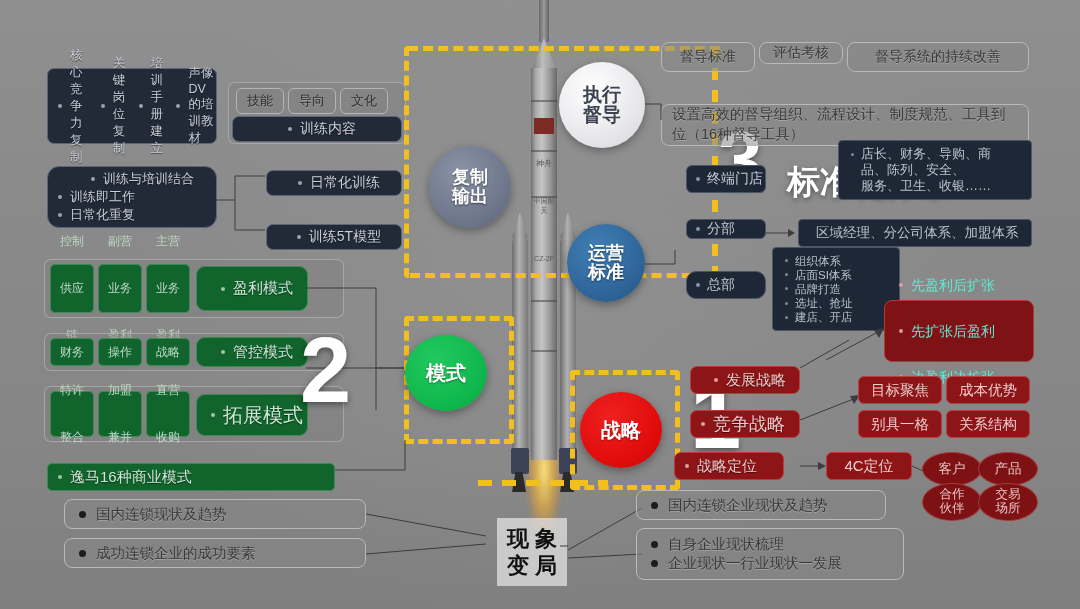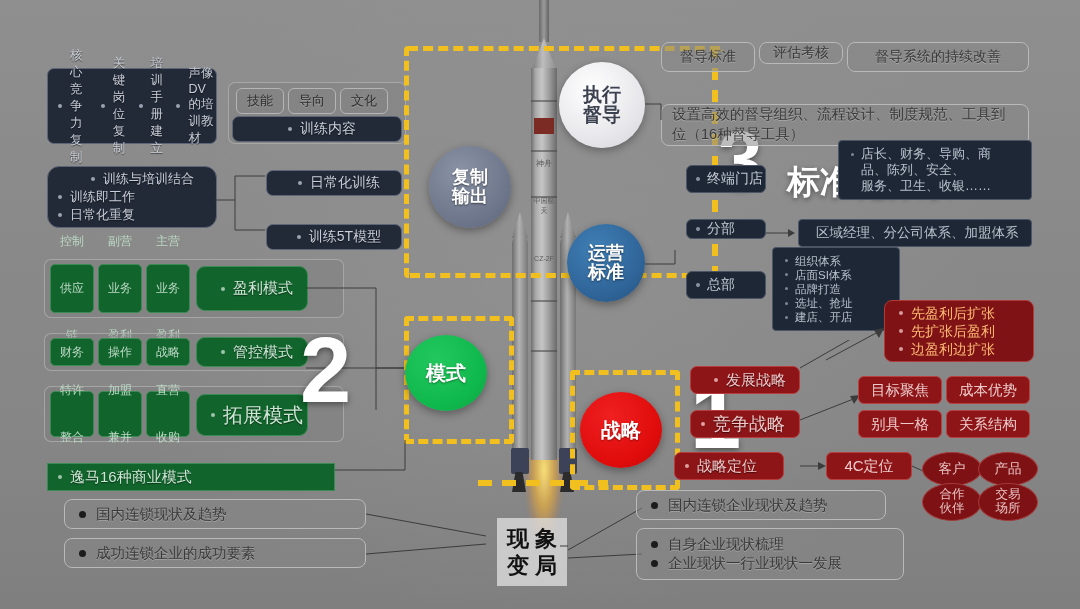--- a/index.html
+++ b/index.html
@@ -68,21 +68,21 @@
   }
   .darkblue .bul{width:4px;height:4px;border-radius:50%;background:#8a93a2;margin:0 7px 0 9px;flex:none;}
   .listbox{
     background:#1d2735;border:1px solid #4a5566;border-radius:4px;
     color:#b9c1cd;padding:4px 6px;display:flex;flex-direction:column;justify-content:center;
   }
   .listbox .li{display:flex;align-items:center;line-height:1.22;}
   .listbox .li .bul{width:3px;height:3px;border-radius:50%;background:#7f8796;margin:0 7px 0 6px;flex:none;}
   .redlist{
     background:#7f1215;border:1px solid #b03a3a;border-radius:8px;
-    color:#fdba74;padding:5px 4px;display:flex;flex-direction:column;justify-content:center;
+    color:#5eead4;padding:5px 4px;display:flex;flex-direction:column;justify-content:center;gap:28px;
   }
   .redlist .li{display:flex;align-items:center;line-height:1.3;}
   .redlist .li .bul{width:4px;height:4px;border-radius:50%;background:#d79b9b;margin:0 8px 0 10px;flex:none;}
   .grouprow{
     background:rgba(120,120,120,.32);border:1px solid rgba(185,185,185,.65);
     border-radius:7px;
   }
 
   
   .circ{
@@ -278,21 +278,21 @@
     <span class="bul"></span>
       <span>拓展模式</span>
   </div>
 
   <svg class="abs" style="left:306px;top:280px;width:110px;height:130px;">
     <path class="connector" d="M0 8 H70 V88 H104"></path>
     <path class="connector" d="M0 88 H104"></path>
     <path class="connector" d="M0 138 H70 V88"></path>
   </svg>
 
-  <div class="abs green" style="left:47px;top:463px;width:288px;height:28px;font-size:15px;border-radius:0;">
+  <div class="abs green" style="left:47px;top:463px;width:288px;height:28px;font-size:15px;border-radius:5px;">
     <span class="bul"></span>
       <span>逸马16种商业模式</span>
   </div>
 
   <div class="abs plain" style="left:64px;top:499px;width:302px;height:30px;font-size:14.5px;">
     <span class="bul"></span>
       <span>国内连锁现状及趋势</span>
   </div>
   <div class="abs plain" style="left:64px;top:538px;width:302px;height:30px;font-size:14.5px;">
     <span class="bul"></span>
@@ -357,21 +357,21 @@
     <path class="connector" d="M0 5 H22"></path>
       <path d="M22 1 L29 5 L22 9 Z" fill="#3c3c3c"></path>
   </svg>
   <div class="abs listbox" style="left:798px;top:219px;width:234px;height:28px;font-size:13.5px;justify-content:center;">
     <div class="li">
         <span style="width:3px;margin:0 4px 0 4px;flex:none;"></span>
         <span>区域经理、分公司体系、加盟体系</span>
       </div>
   </div>
 
-  <div class="abs darkblue" style="left:686px;top:271px;width:80px;height:28px;font-size:14px;">
+  <div class="abs darkblue" style="left:686px;top:271px;width:80px;height:28px;font-size:14px;border-radius:10px;">
     <span class="bul"></span>
       <span>总部</span>
   </div>
   <div class="abs listbox" style="left:772px;top:247px;width:128px;height:84px;font-size:11.5px;">
     <div class="li">
         <span class="bul"></span>
         <span>组织体系</span>
       </div>
     <div class="li">
         <span class="bul"></span>

